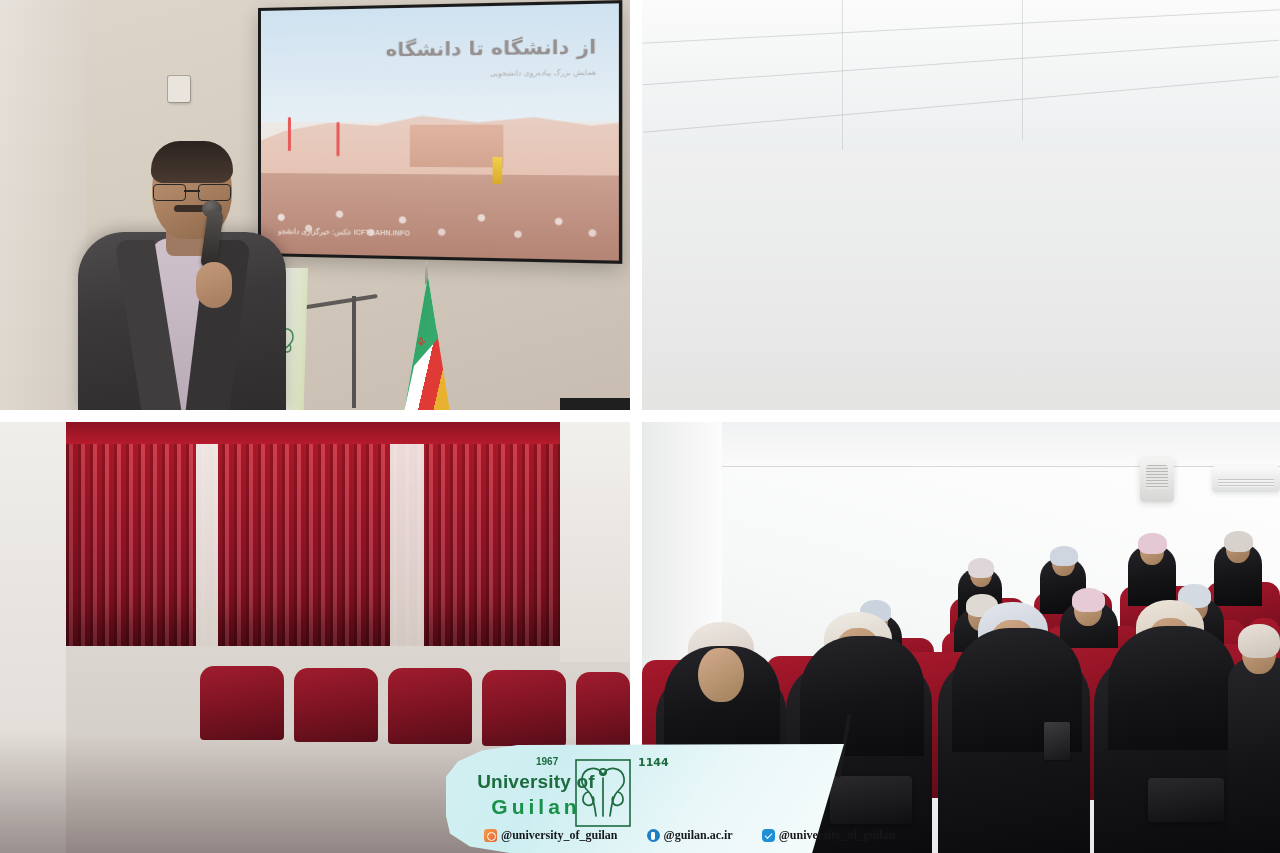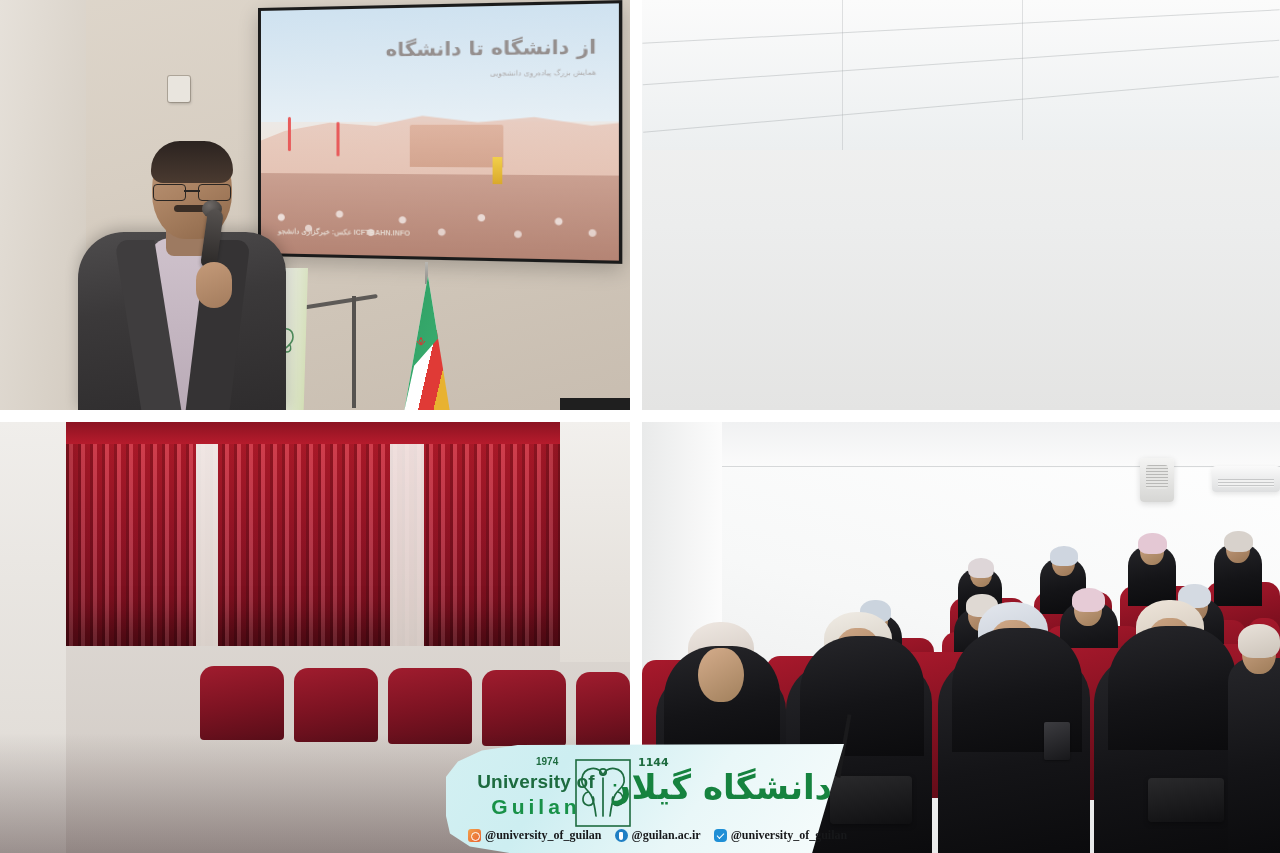--- a/index.html
+++ b/index.html
@@ -184,21 +184,21 @@
   .brand-en .l1{font-size:19px;font-weight:bold;letter-spacing:.2px;}
   .brand-en .l2{font-size:21px;font-weight:bold;letter-spacing:4px;margin-top:5px;color:#189148;}
   .brand-year-g{position:absolute;left:90px;top:12px;font-size:10px;font-weight:bold;color:#1d6b3f;}
   .brand-year-p{position:absolute;left:192px;top:12px;font-size:11px;font-weight:bold;color:#1d6b3f;
     font-family:"DejaVu Sans",sans-serif;}
   .brand-emblem{position:absolute;left:128px;top:14px;width:58px;height:70px;}
   .brand-fa{position:absolute;right:12px;top:6px;width:220px;height:74px;color:#16833f;
     font-family:"DejaVu Sans",sans-serif;font-size:34px;font-weight:bold;direction:rtl;
     text-align:right;line-height:74px;white-space:nowrap;overflow:hidden;}
   .brand-social{position:absolute;left:22px;bottom:10px;display:flex;align-items:center;gap:13px;}
-  .soc{display:flex;align-items:center;gap:4px;}
+  .soc{display:flex;align-items:center;gap:4px;margin-left:16px;}
   .soc .sicon{width:13px;height:13px;border-radius:3px;display:block;flex:0 0 auto;}
   .soc .stext{font-family:"Liberation Serif",serif;font-size:12px;font-weight:bold;color:#17181a;
     white-space:nowrap;}
   .ic-instagram{background:linear-gradient(135deg,#f3a14b,#e8622f);position:relative;}
   .ic-instagram::after{content:"";position:absolute;left:3px;top:3px;width:7px;height:7px;
     border:1.6px solid #fff;border-radius:50%;}
   .ic-web{background:#1f7fc4;border-radius:50%!important;position:relative;}
   .ic-web::after{content:"";position:absolute;left:4.5px;top:2.5px;width:4px;height:8px;
     background:#fff;border-radius:2px 2px 3px 3px;}
   .ic-telegram{background:#1f8fd6;border-radius:4px!important;position:relative;}
@@ -469,41 +469,40 @@
         <div class="chador" style="left:586px;top:236px;width:52px;height:195px;border-radius:24px 0 0 0;"></div>
         <div class="head" style="left:600px;top:212px;width:34px;height:40px;background:linear-gradient(150deg,#cfa787,#9d7b58);"></div>
         <div class="scarf" style="left:596px;top:202px;width:42px;height:34px;background:linear-gradient(165deg,#e9e2da,#cbc3b9);"></div>
       </div>
     </div>
   </div>
 
   <div class="brandwrap">
     <div class="brandshape"></div>
 
-    <div class="brand-year-g">1974</div>
+    <div class="brand-year-g">1967</div>
     <div class="brand-year-p">1144</div>
 
     <div class="brand-en">
       <div class="l1">University of</div>
       <div class="l2">Guilan</div>
     </div>
 
     <svg class="brand-emblem" viewBox="0 0 58 70">
       <rect x="2" y="2" width="54" height="66" fill="none" stroke="#1d6b3f" stroke-width="1.6"></rect>
       <g fill="none" stroke="#1d6b3f" stroke-width="1.7" stroke-linecap="round">
         <path d="M29 17 C24 7 10 9 8 20 C6.5 29 14 31 17 37 C19.5 42 21 50 22 58"></path>
         <path d="M29 17 C34 7 48 9 50 20 C51.5 29 44 31 41 37 C38.5 42 37 50 36 58"></path>
         <circle cx="29" cy="14" r="3.2"></circle>
         <path d="M14 34 C8 36 7 45 13 47 C18.5 49 21 43 19 39"></path>
         <path d="M44 34 C50 36 51 45 45 47 C39.5 49 37 43 39 39"></path>
         <path d="M29 20 L29 58"></path>
       </g>
     </svg>
 
-    <div class="brand-fa">دانشگاه گیلان</div>
 
     <div class="brand-social">
       <div class="soc">
         <span class="sicon ic-instagram"></span>
         <span class="stext">@university_of_guilan</span>
       </div>
       <div class="soc">
         <span class="sicon ic-web"></span>
         <span class="stext">@guilan.ac.ir</span>
       </div>

